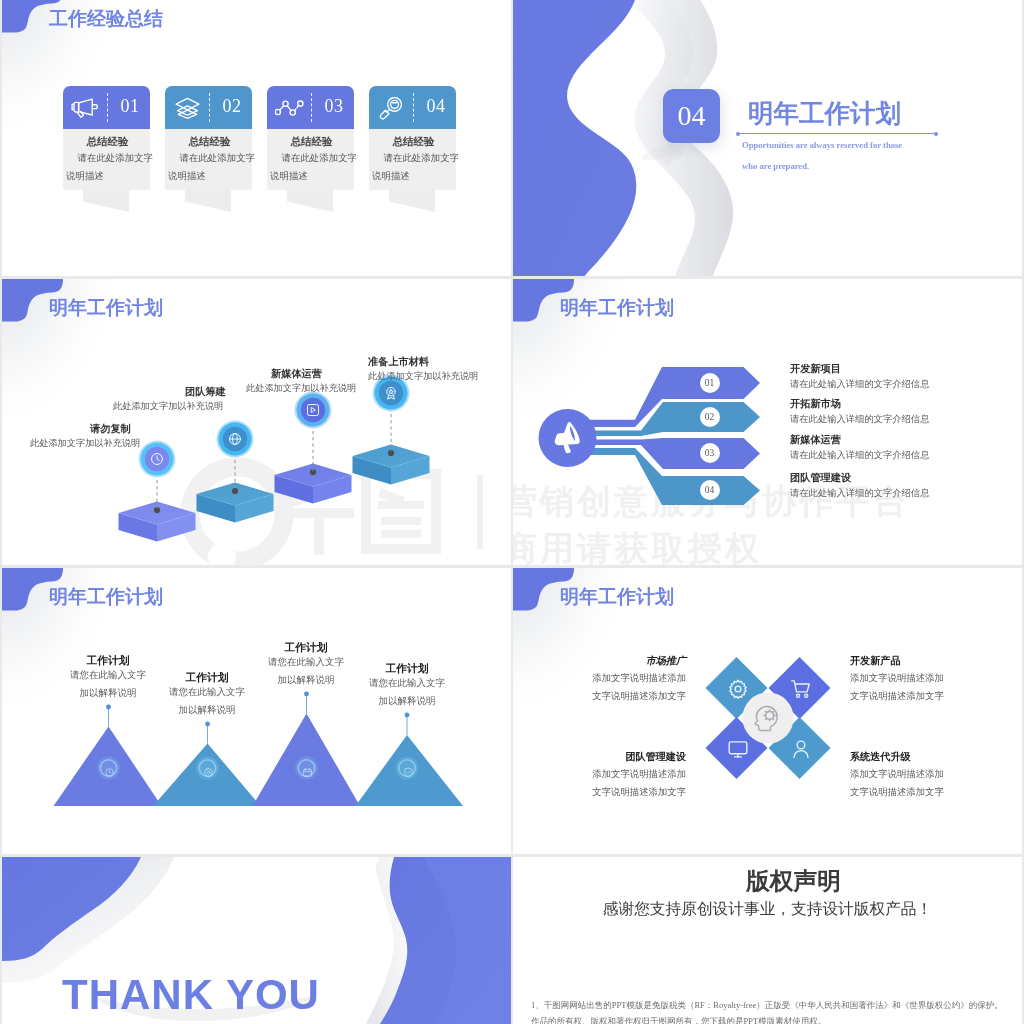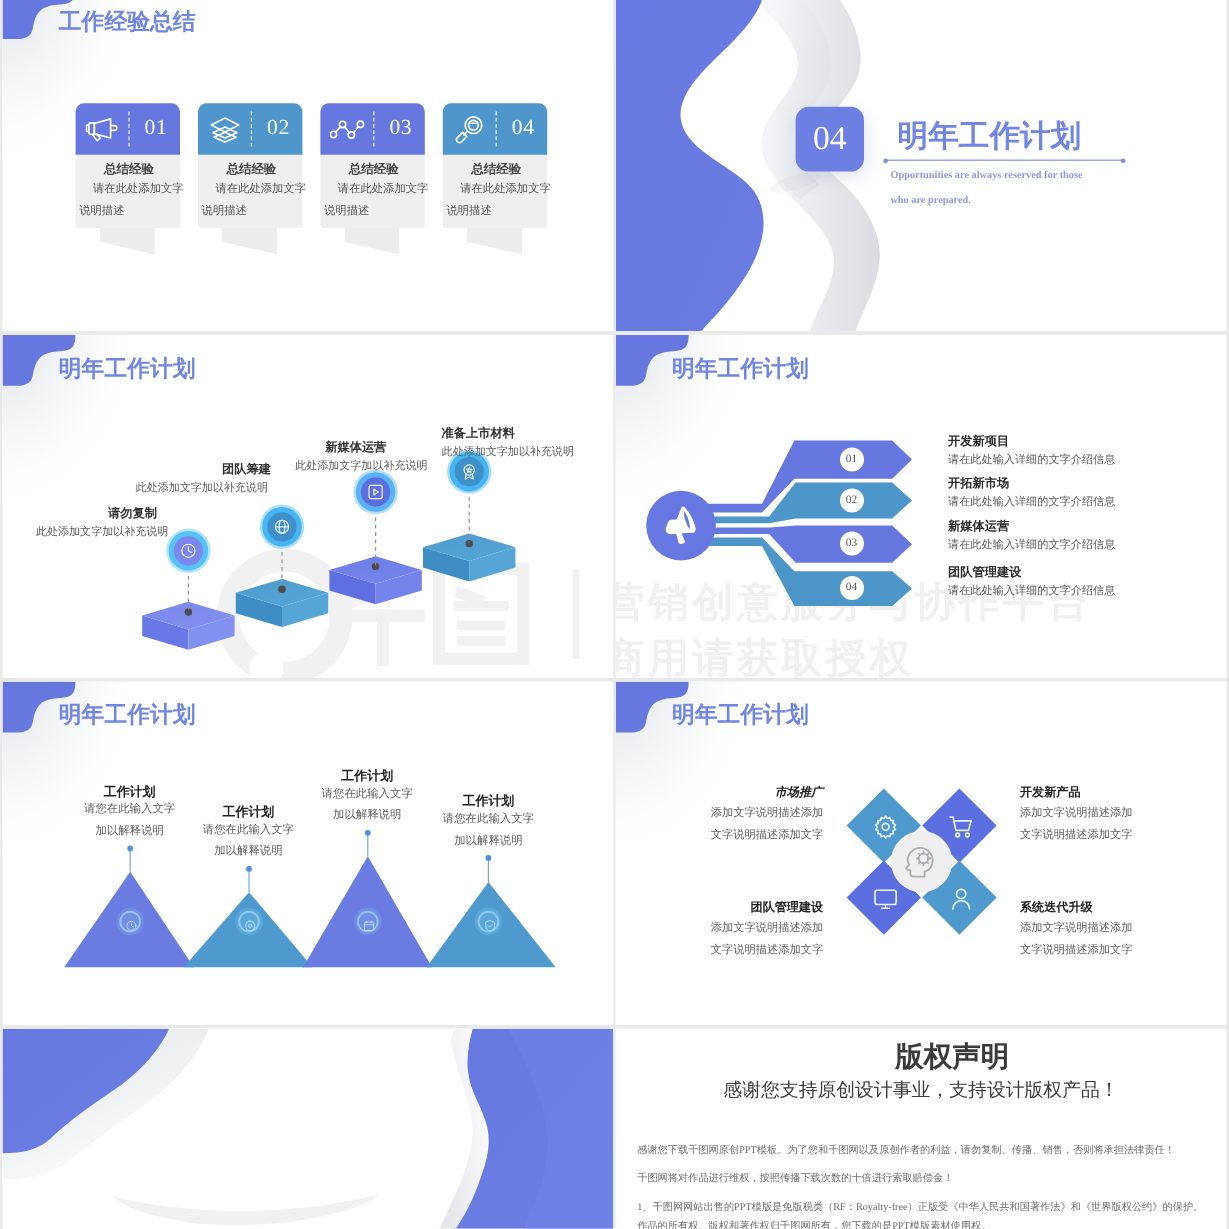--- a/index.html
+++ b/index.html
@@ -586,23 +586,22 @@
                C386,148 380,158 376,167 H509 Z" fill="url(#g7a)"></path>
 
       <path d="M421,0 H509 V167 H434 C442,150 452,128 454,104 C457,72 440,34 421,0 Z" fill="#7183e7" opacity=".55"></path>
 
       <path d="M378,0 H392 C388,14 387,26 388,36 C390,54 400,66 404,82 C408,100 402,116 395,134
                C388,152 382,160 378,167 H364 C370,154 378,140 384,122 C391,102 394,88 390,70
                C386,50 376,28 374,12 C373,8 376,3 378,0 Z" fill="url(#g7c)"></path>
 
       <path d="M92,140 C162,157 246,156 314,138 C288,161 198,169 150,161 C122,156 102,149 92,140 Z" fill="#eeeeef" opacity=".8"></path>
     </svg>
+    <div class="ty">THANK  YOU</div>
   </div>
 
   <div class="slide s8">
     <div class="cr-h">版权声明</div>
     <div class="cr-s">感谢您支持原创设计事业，支持设计版权产品！</div>
-    <div class="cr-p" style="left:18px;top:94px;width:475px">感谢您下载千图网原创PPT模板。为了您和千图网以及原创作者的利益，请勿复制、传播、销售，否则将承担法律责任！</div>
-    <div class="cr-p" style="left:18px;top:117px;width:475px">千图网将对作品进行维权，按照传播下载次数的十倍进行索取赔偿金！</div>
     <div class="cr-p" style="left:18px;top:141px;width:477px">1、千图网网站出售的PPT模版是免版税类（RF：Royalty-free）正版受《中华人民共和国著作法》和《世界版权公约》的保护。作品的所有权、版权和著作权归千图网所有，您下载的是PPT模版素材使用权。</div>
   </div>
 
 </div>
 
 </body></html>

